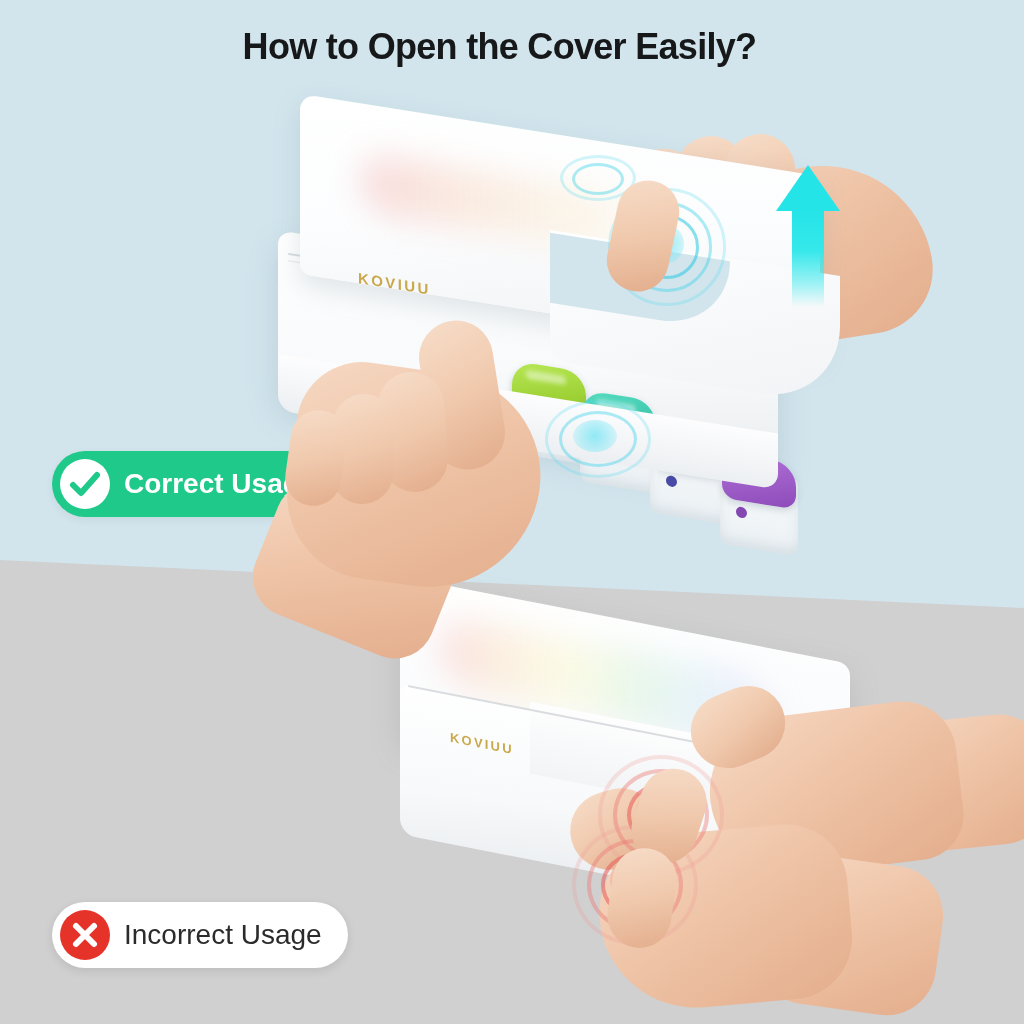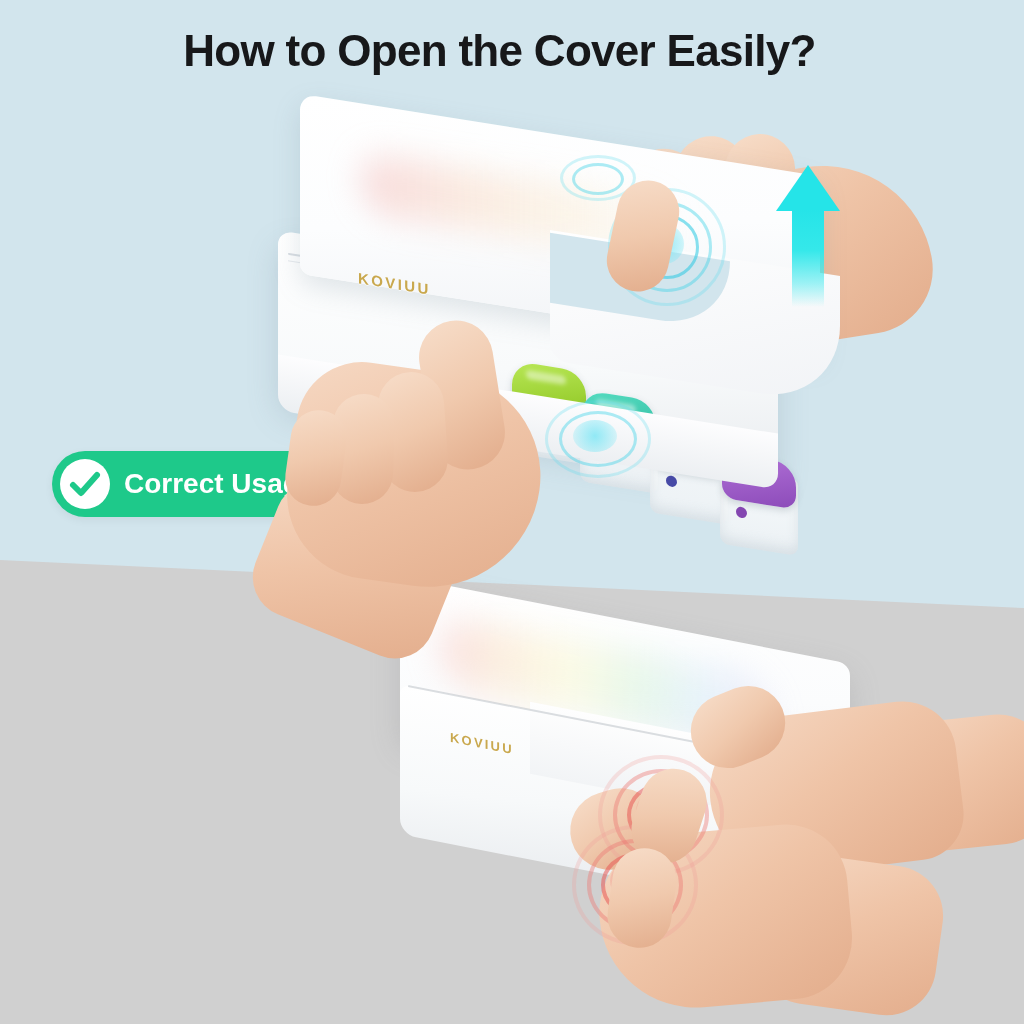--- a/index.html
+++ b/index.html
@@ -15,21 +15,21 @@
   .bg-top{position:absolute;left:0;top:0;width:1024px;height:1024px;background:#d2e5ed;}
   .bg-bottom{
     position:absolute;left:0;top:0;width:1024px;height:1024px;
     background:#d0d0d0;
     clip-path:polygon(0 560px, 1024px 608px, 1024px 1024px, 0 1024px);
   }
 
   
   .title{
     position:absolute;left:0;top:26px;width:999px;text-align:center;
-    font-size:44px;font-weight:bold;color:#17181a;letter-spacing:-0.7px;
+    font-size:36px;font-weight:bold;color:#17181a;letter-spacing:-0.7px;
     font-family:"Liberation Sans","DejaVu Sans",sans-serif;
   }
 
   
   .scene{position:absolute;}
   .shape{position:absolute;}
 
   
   .skin{background:linear-gradient(150deg,#f6d9c4 0%,#efc4a7 45%,#e3ad8c 100%);}
   .skin2{background:linear-gradient(160deg,#f7ddc9 0%,#f0c9ad 50%,#e2ac8b 100%);}
@@ -367,14 +367,22 @@
 
   <div class="badge" id="badge-correct">
     <div class="mark check">
       <svg width="50" height="50" viewBox="0 0 50 50" aria-hidden="true">
         <path d="M13 26 L21 34 L37 16" fill="none" stroke="#1ec98a" stroke-width="6" stroke-linecap="round" stroke-linejoin="round"></path>
       </svg>
     </div>
     <span class="badge-label">Correct Usage</span>
   </div>
 
+  <div class="badge" id="badge-incorrect">
+    <div class="mark cross">
+      <svg width="50" height="50" viewBox="0 0 50 50" aria-hidden="true">
+        <path d="M16 16 L34 34 M34 16 L16 34" fill="none" stroke="#ffffff" stroke-width="6" stroke-linecap="round"></path>
+      </svg>
+    </div>
+    <span class="badge-label">Incorrect Usage</span>
+  </div>
 
 </div>
 
 </body></html>

